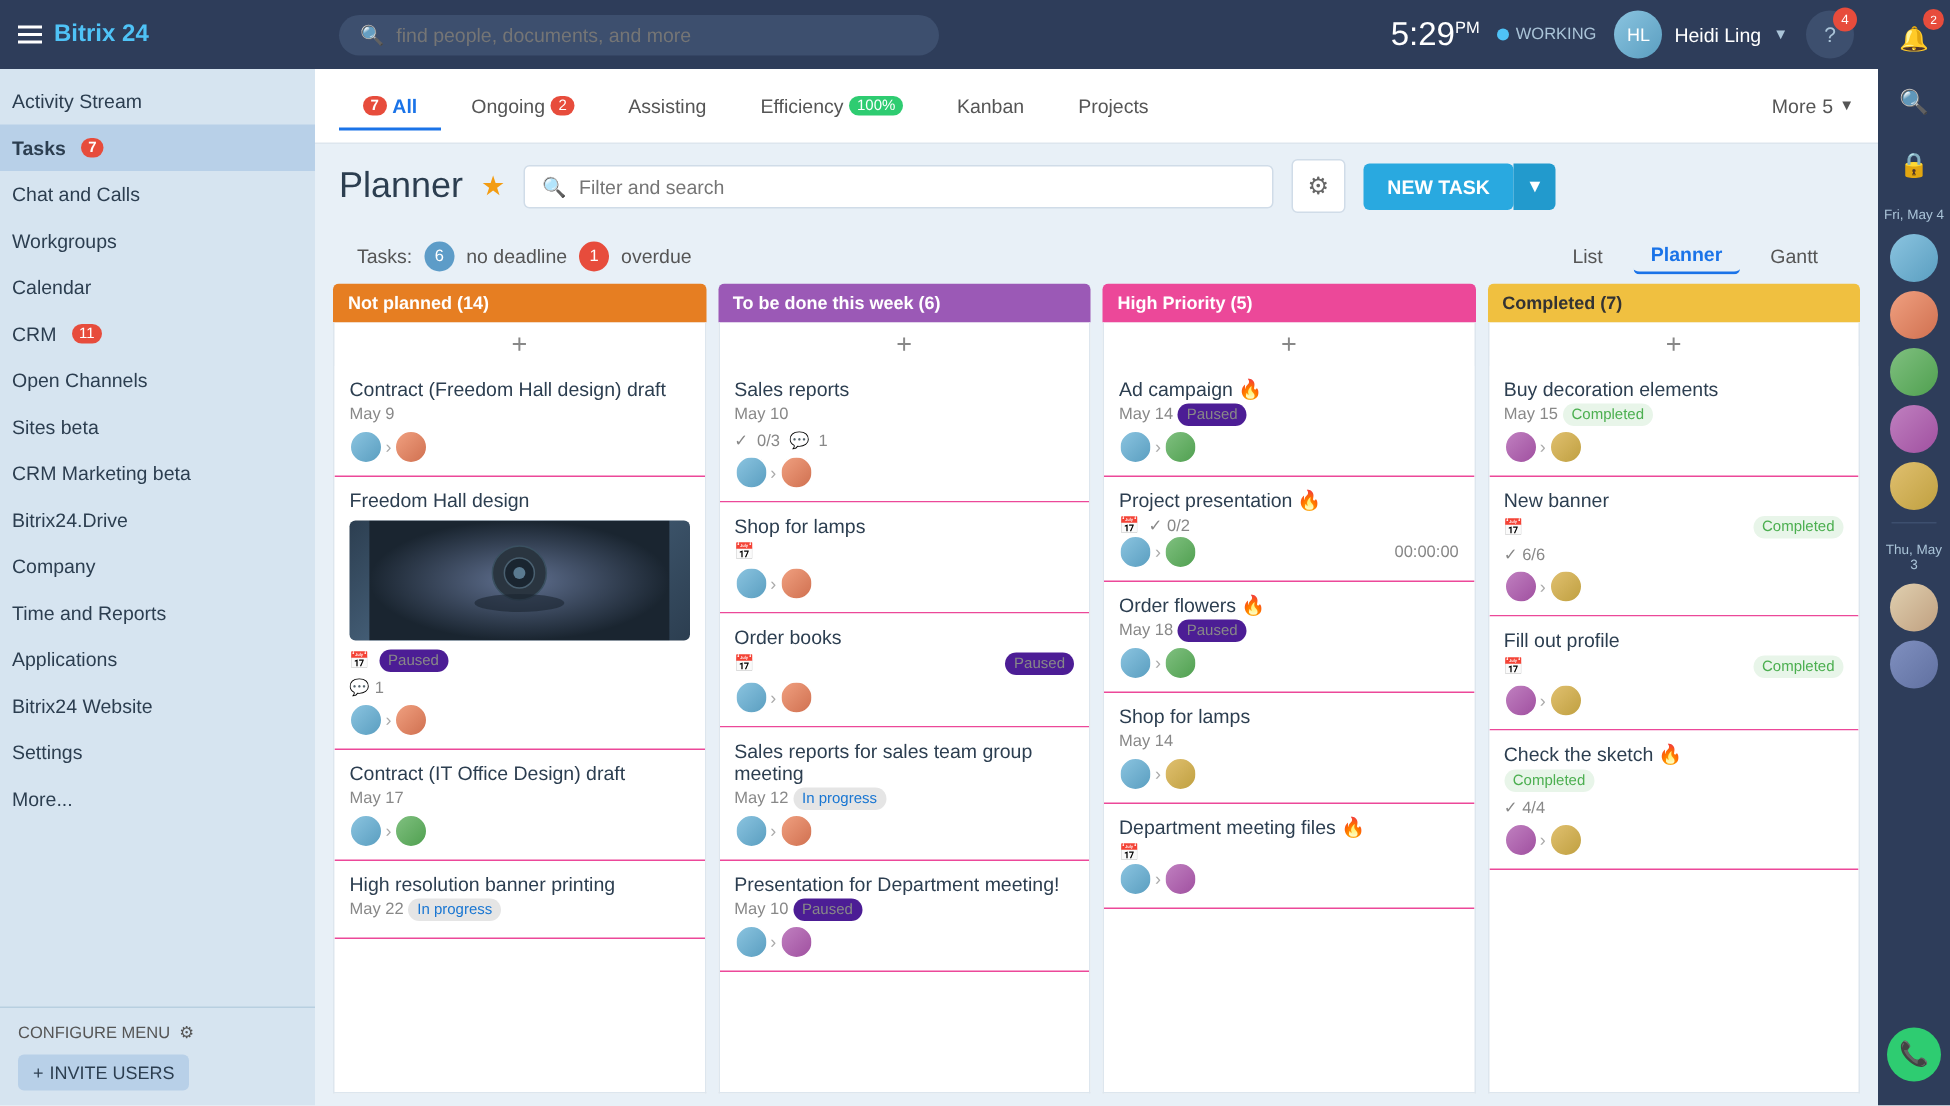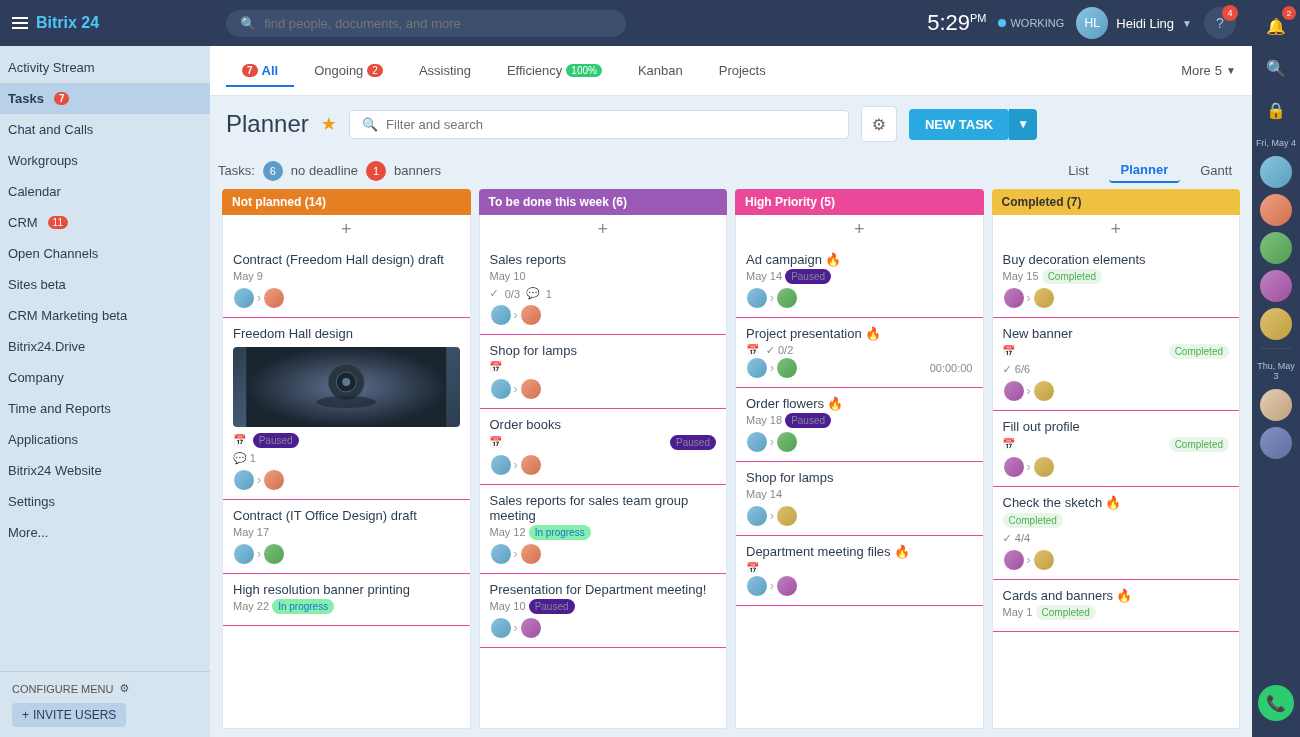--- a/index.html
+++ b/index.html
@@ -278,21 +278,21 @@
       padding: 8px 8px;
       cursor: pointer;
       font-size: 12px;
     }
 
     
     .tasks-info-bar {
       display: flex;
       align-items: center;
       justify-content: space-between;
-      padding: 6px 8px;
+      padding: 6px 28px;
       background: #e8f0f7;
     }
     .tasks-counts {
       display: flex;
       align-items: center;
       gap: 8px;
       font-size: 13px;
       color: #555;
     }
     .count-badge {
@@ -410,21 +410,21 @@
     .avatar-sm.a4 { background: linear-gradient(135deg, #c080c0, #a050a0); }
     .avatar-sm.a5 { background: linear-gradient(135deg, #e0c070, #c0a040); }
     .arrow-icon { color: #aaa; font-size: 12px; }
     .status-badge {
       font-size: 10px;
       padding: 2px 6px;
       border-radius: 10px;
     }
     .status-badge.paused { background: #4c1d95; color: #888; }
     .status-badge.completed { background: #e8f5e9; color: #4caf50; }
-    .status-badge.in-progress { background: #86efac; color: #1976d2; }
+    .status-badge.in-progress { background: #e5e5e5; color: #1976d2; }
     .task-meta {
       display: flex;
       align-items: center;
       gap: 6px;
       font-size: 11px;
       color: #888;
     }
     .fire-icon { color: #e74c3c; }
     .task-card-img {
       width: 100%;
@@ -634,21 +634,21 @@
         <button class="new-task-dropdown">▼</button>
       </div>
     </div>
 
     <div class="tasks-info-bar">
       <div class="tasks-counts">
         <span>Tasks:</span>
         <span class="count-badge">6</span>
         <span>no deadline</span>
         <span class="count-badge red">1</span>
-        <span>banners</span>
+        <span>overdue</span>
       </div>
       <div class="view-btns">
         <div class="view-btn">List</div>
         <div class="view-btn active">Planner</div>
         <div class="view-btn">Gantt</div>
       </div>
     </div>
 
     <div class="kanban-board">
 
@@ -912,24 +912,20 @@
             <div class="task-meta" style="margin-top:4px;">
               <span>✓ 4/4</span>
             </div>
             <div class="task-card-bottom" style="margin-top:4px;">
               <div class="task-avatars">
                 <div class="avatar-sm a4"></div>
                 <span class="arrow-icon">›</span>
                 <div class="avatar-sm a5"></div>
               </div>
             </div>
-          </div>
-          <div class="task-card">
-            <div class="task-card-title">Cards and banners <span class="fire-icon">🔥</span></div>
-            <div class="task-card-date">May 1 <span class="status-badge completed">Completed</span></div>
           </div>
         </div>
       </div>
     </div>
   </div>
 </div>
 
 <div class="right-sidebar">
   <div class="rs-icon" style="position:relative;">
     🔔

